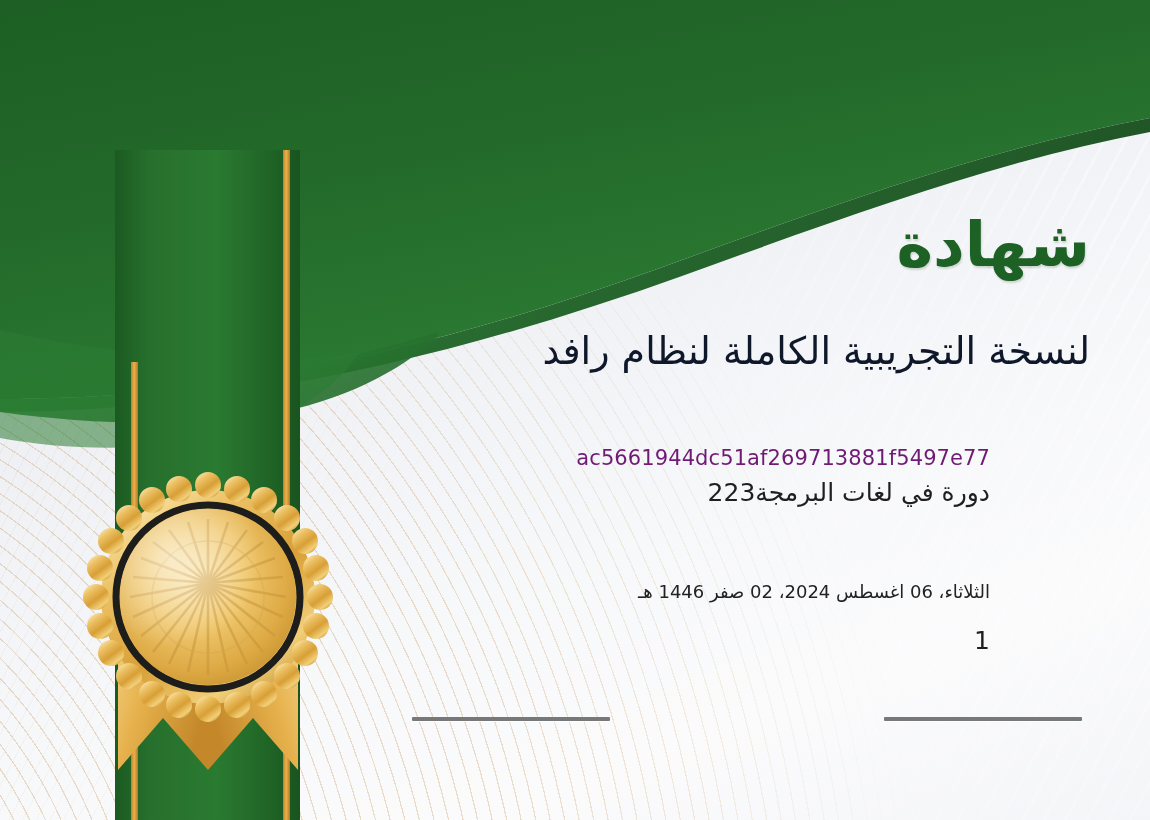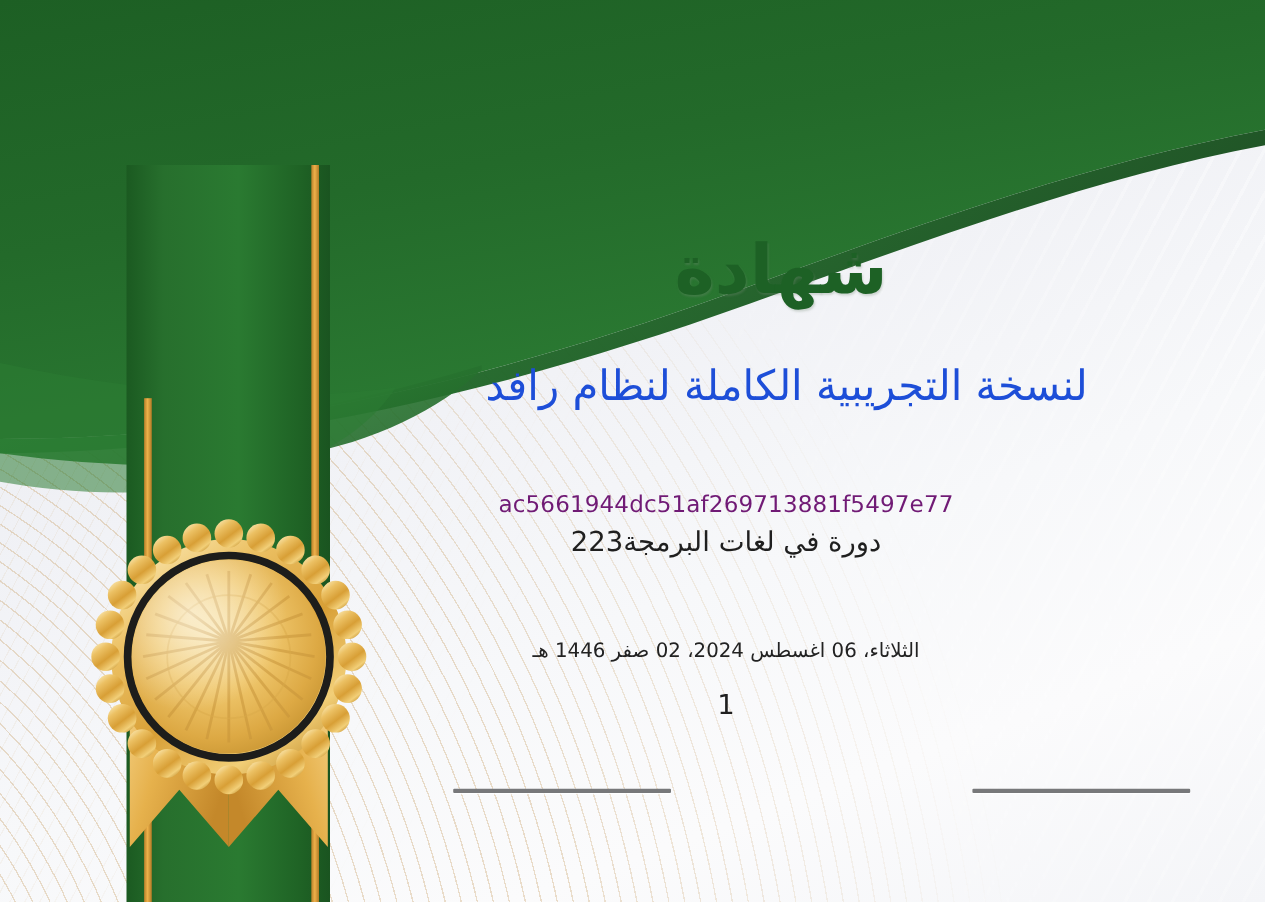--- a/index.html
+++ b/index.html
@@ -92,21 +92,21 @@
   
   .banner { position: absolute; left: 0; top: 0; width: 420px; height: 820px; }
 
   
   .content {
     position: absolute;
     left: 0;
     top: 0;
     width: 1150px;
     height: 820px;
-    text-align: center;
+    text-align: right;
   }
 
   .title {
     position: absolute;
     top: 214px;
     right: 60px;
     left: 330px;
     font-size: 62px;
     font-weight: bold;
     color: #1d6125;
@@ -114,21 +114,21 @@
     text-shadow: 1px 2px 2px rgba(120,140,120,0.30);
     line-height: 1;
   }
 
   .subtitle {
     position: absolute;
     top: 328px;
     right: 60px;
     left: 340px;
     font-size: 38px;
-    color: #1d4ed8;
+    color: #0f172a;
     line-height: 1.25;
   }
 
   .hash {
     position: absolute;
     top: 446px;
     right: 160px;
     left: 330px;
     font-size: 21px;
     color: #701a75;

